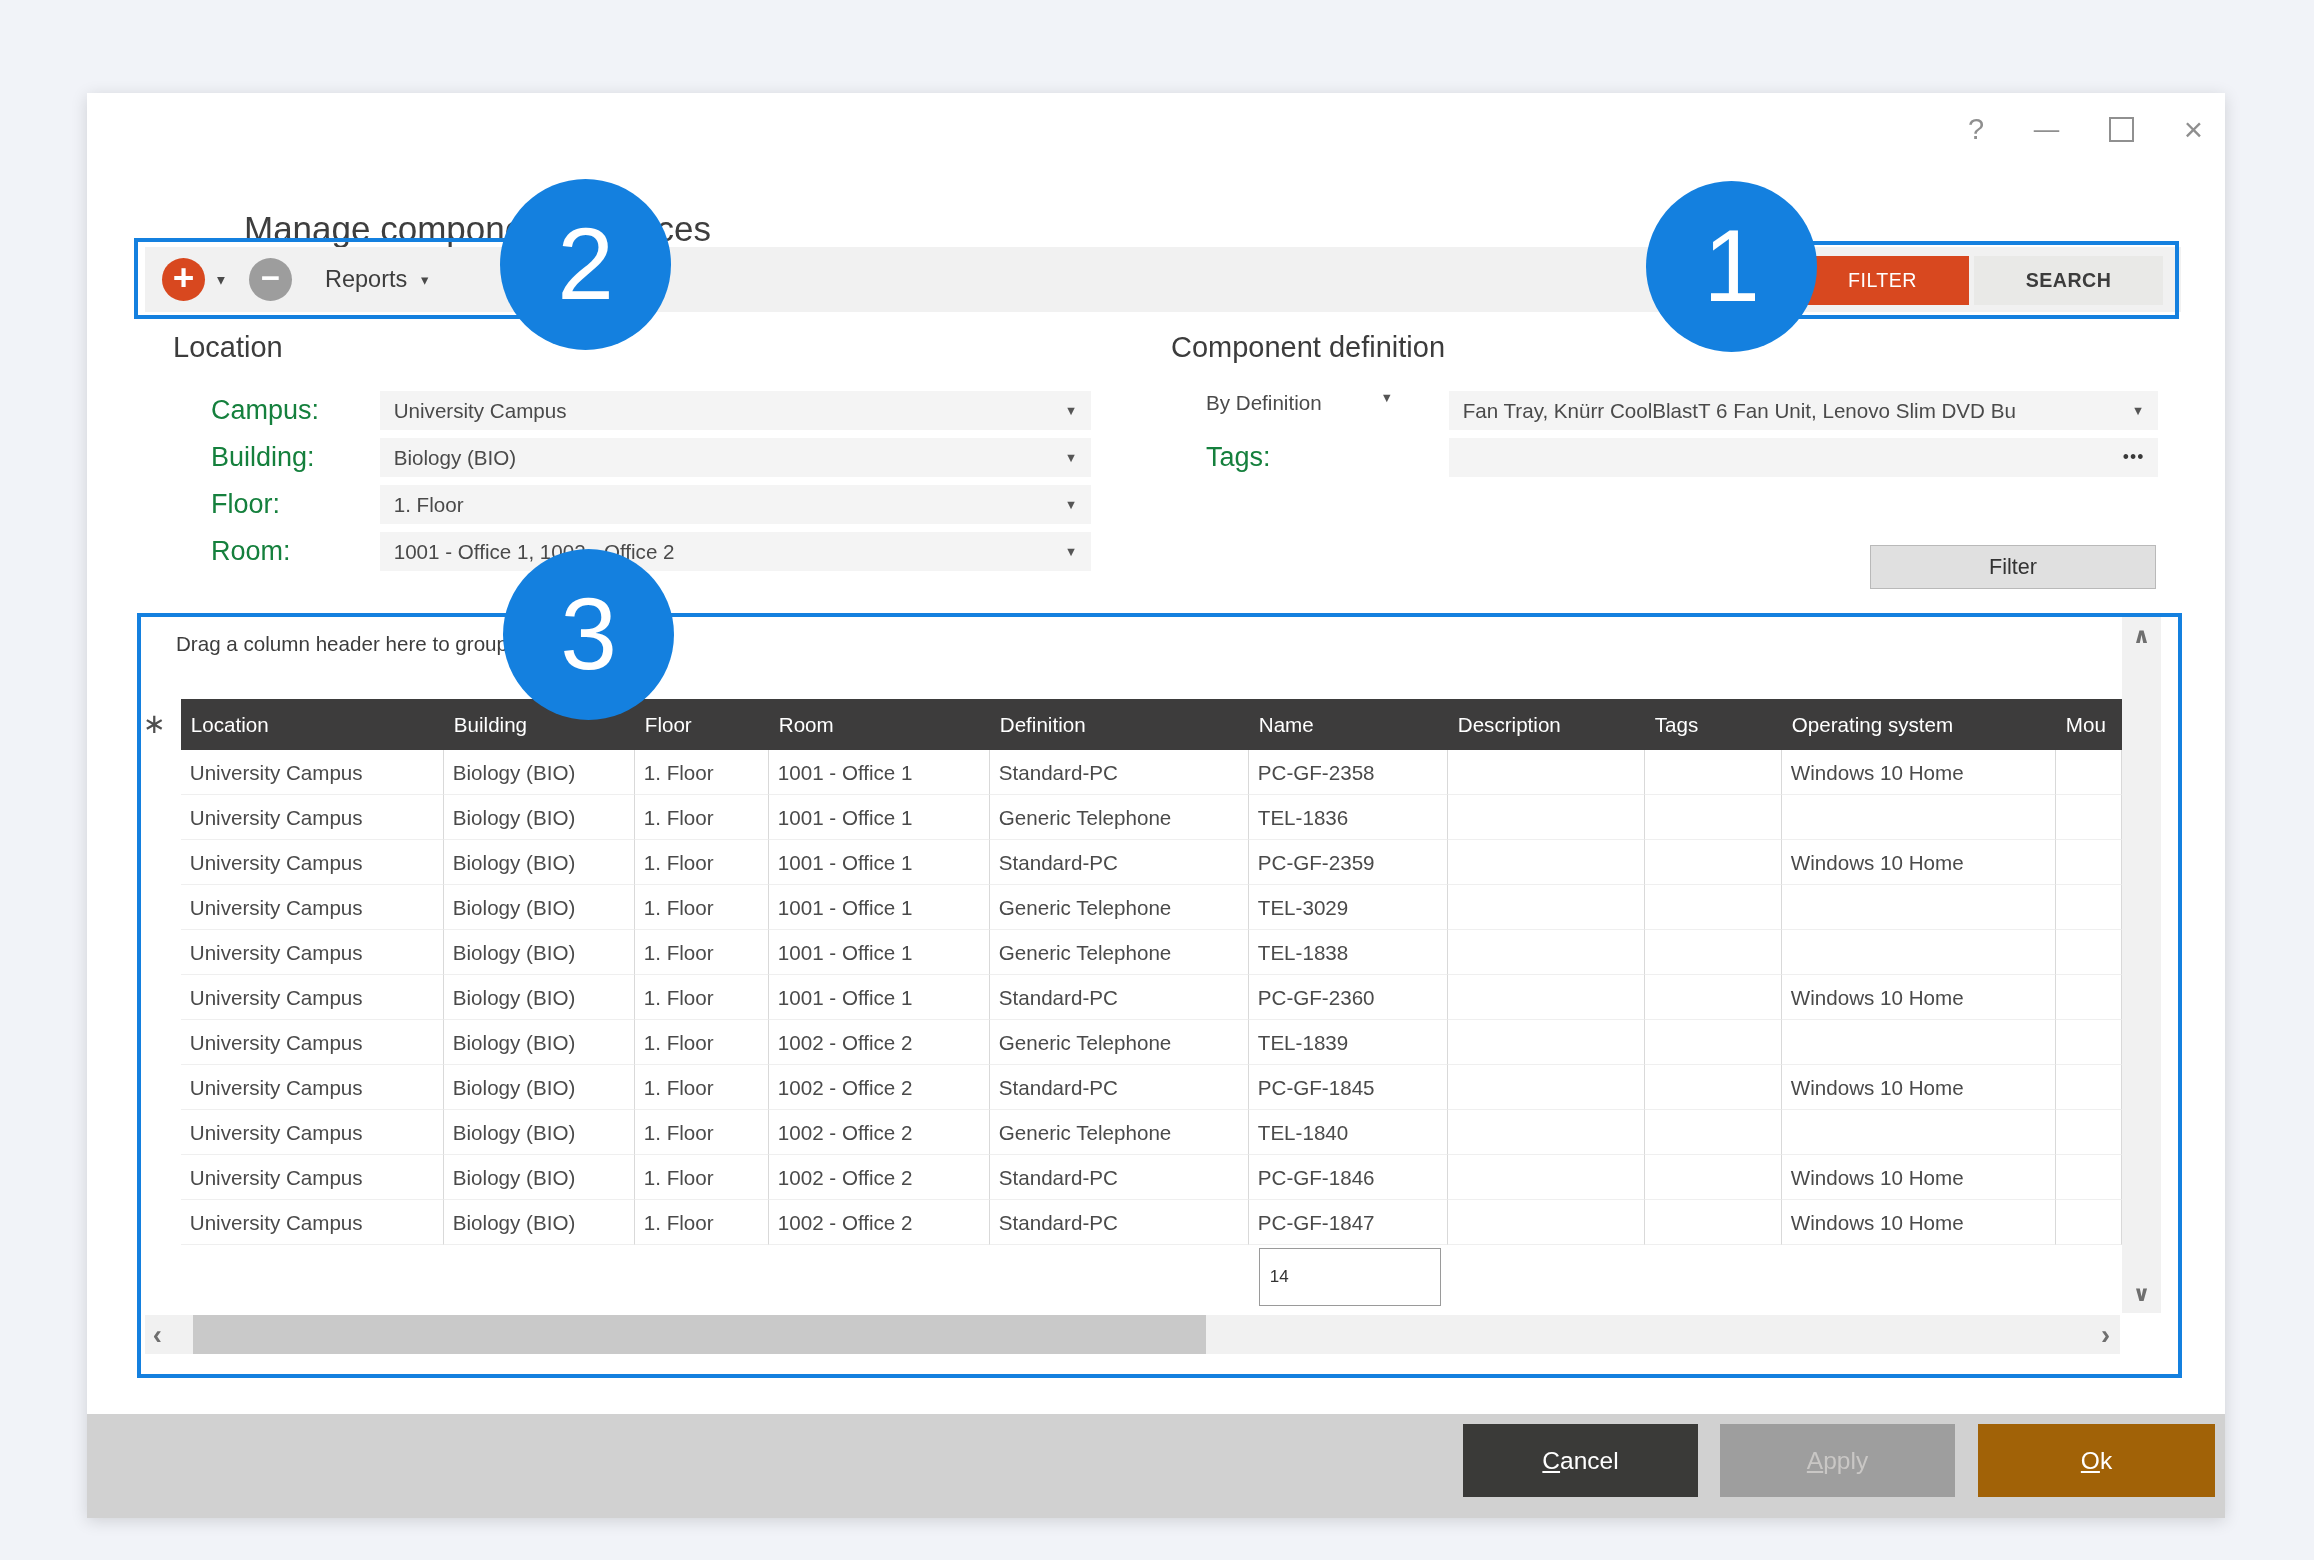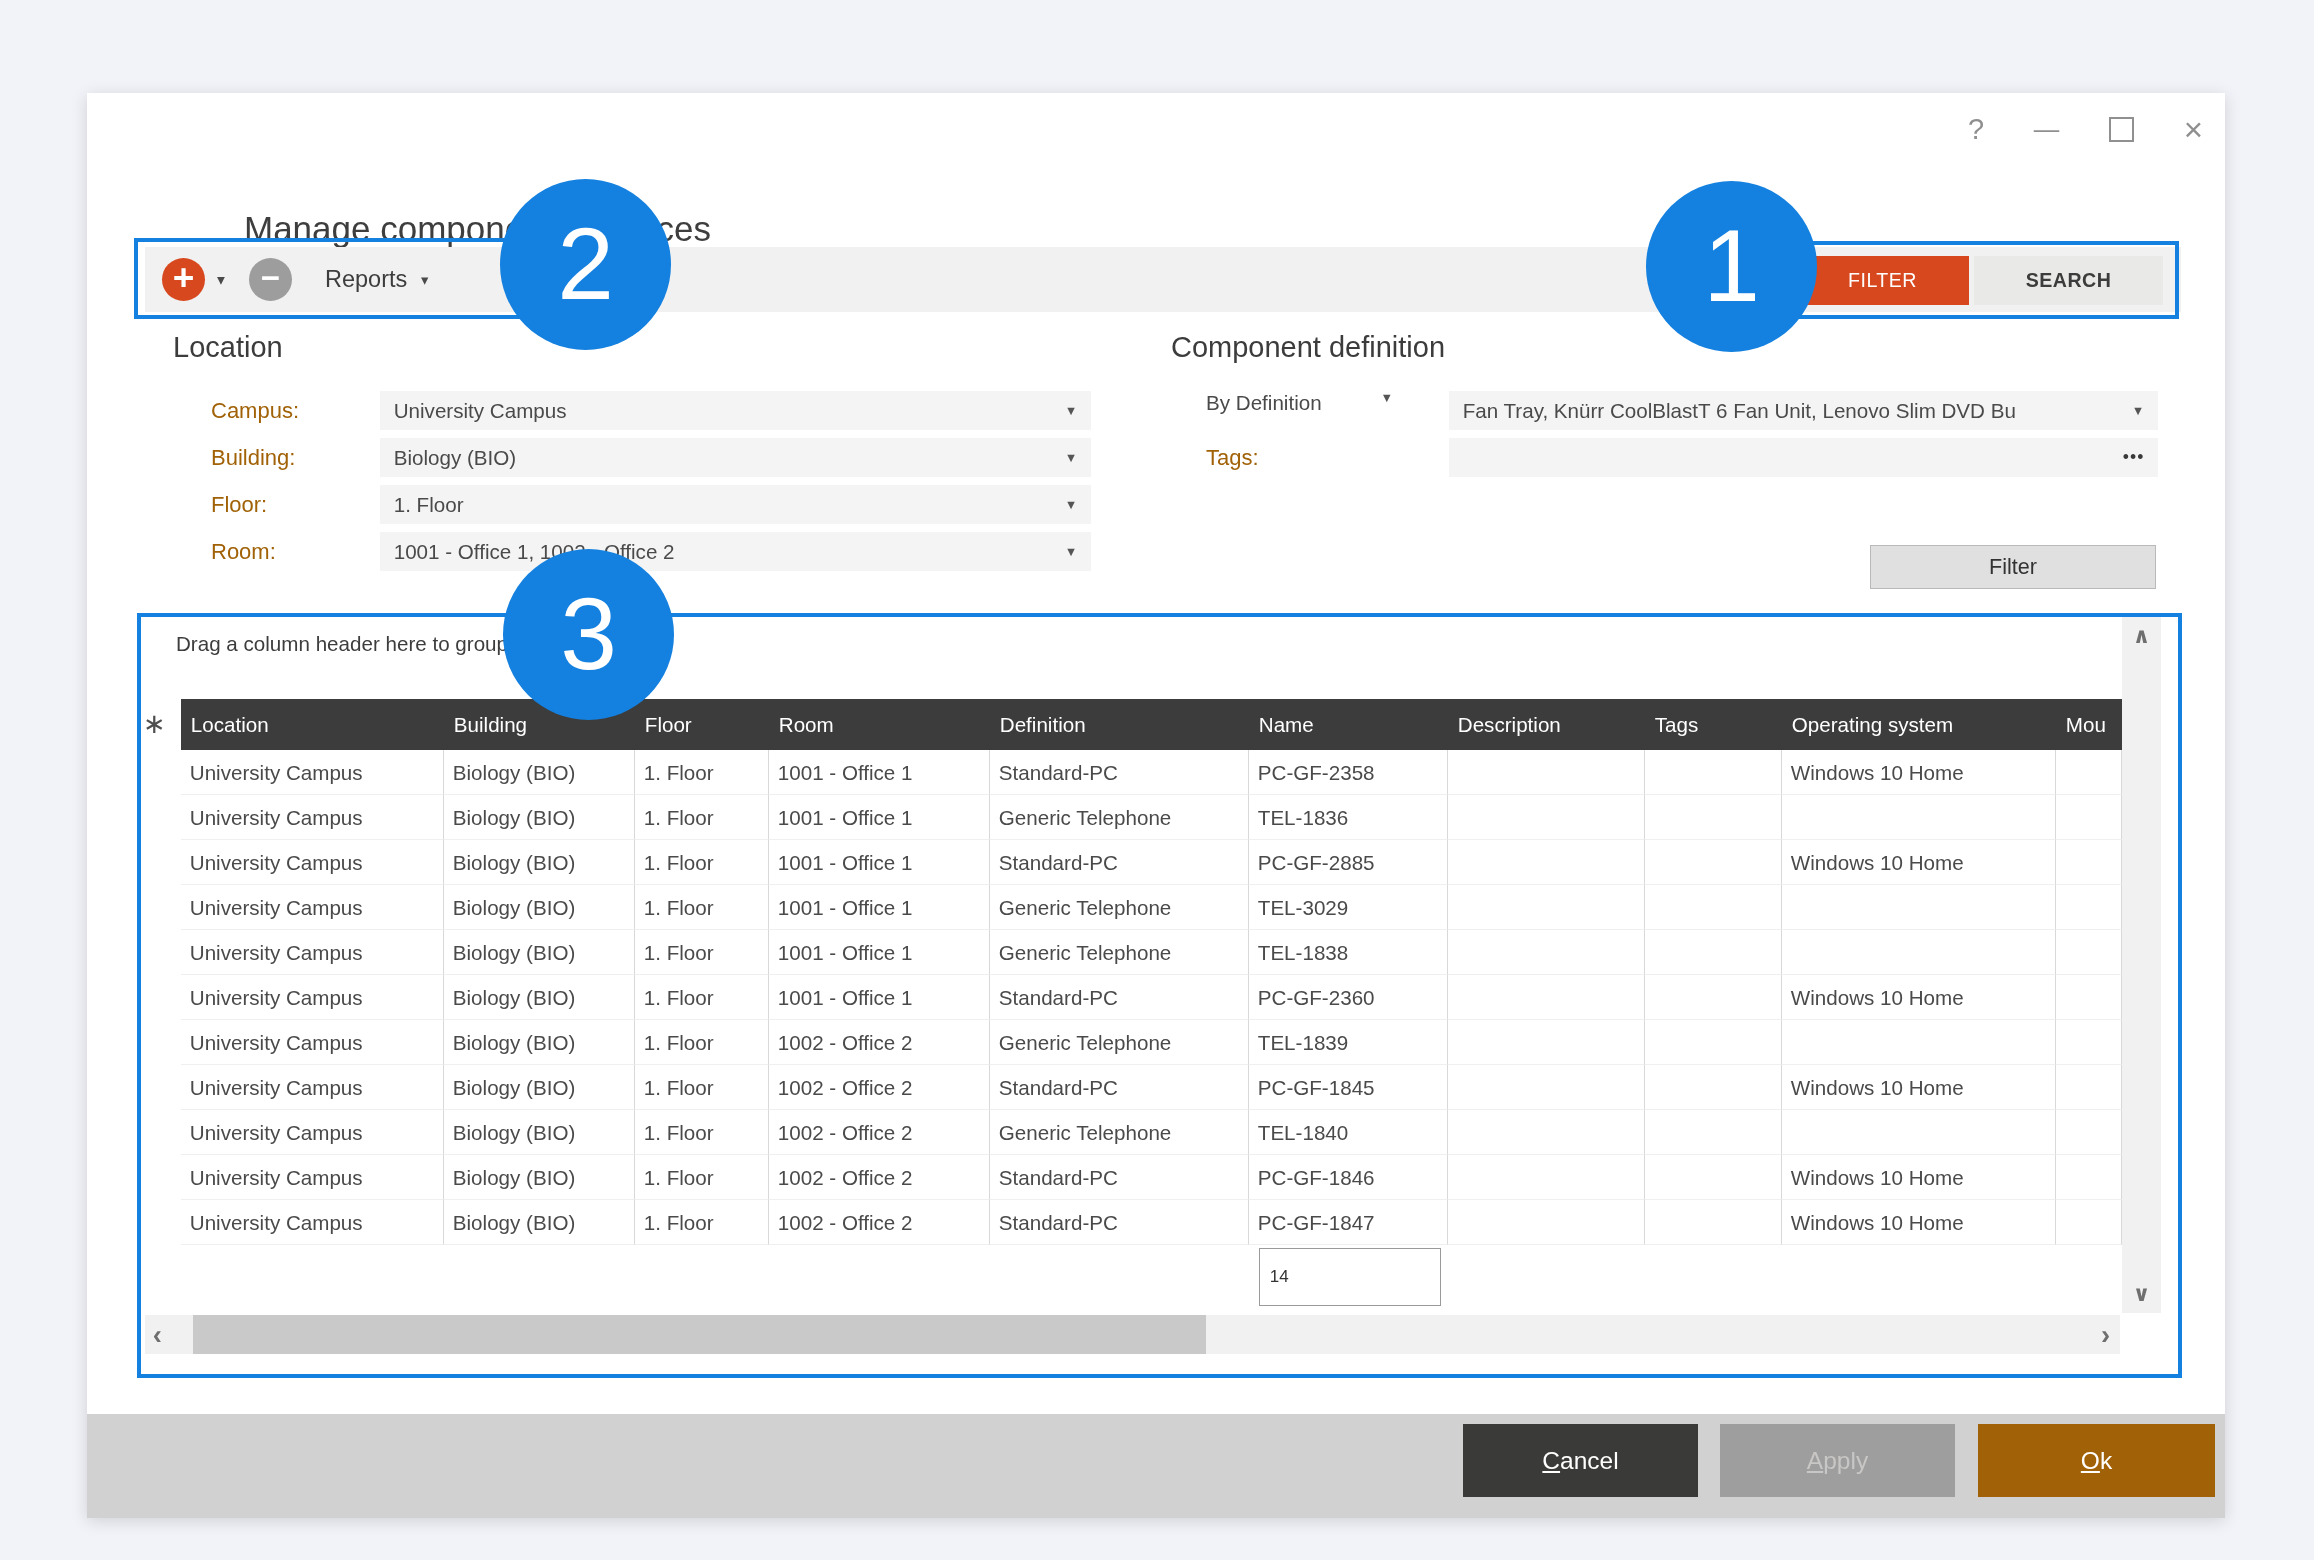--- a/index.html
+++ b/index.html
@@ -31,21 +31,21 @@
 
   .tab-btn { position:absolute; top:256px; height:49px; display:flex; align-items:center; justify-content:center; font-size:19.6px; letter-spacing:0.5px; }
   .tab-filter { left:1796px; width:173px; background:#d8481f; color:#ffffff; }
   .tab-search { left:1974px; width:189px; background:#e9e9e7; color:#3c3c3c;font-weight:bold; }
 
   
   .section-heading { position:absolute; font-size:29px; color:#3c3c3c; }
   .h-location { left:173px; top:331px; }
   .h-compdef { left:1171px; top:331px; }
 
-  .field-label { position:absolute; font-size:22px; color:#a16207; line-height:39px; }
+  .field-label { position:absolute; font-size:27px; color:#15803d; line-height:39px; }
   .field-box { position:absolute; height:39px; background:#f4f4f4; display:flex; align-items:center; font-size:20.6px; color:#4a4a4a; padding:0 13.7px; }
   .field-box .val { flex:1; white-space:nowrap; overflow:hidden; }
   .field-box .caret { font-size:12.7px; color:#555; margin-left:7.8px; }
   .loc-label { left:211px; }
   .loc-box { left:380px; width:711px; }
   .r1 { top:391px; } .r2 { top:438px; } .r3 { top:485px; } .r4 { top:532px; }
 
   .bydef { position:absolute; left:1206px; top:391px; height:39px; display:flex; align-items:flex-start; gap:59px; font-size:20.6px; color:#4a4a4a; }
   .bydef .caret { font-size:12.7px; color:#555; }
   .cd-box { left:1449px; width:709px;justify-content:flex-end; }
@@ -203,21 +203,21 @@
       <div class="gcell col8"></div>
       <div class="gcell col9"></div>
       <div class="gcell col10"></div>
     </div>
     <div class="grow">
       <div class="gcell col1">University Campus</div>
       <div class="gcell col2">Biology (BIO)</div>
       <div class="gcell col3">1. Floor</div>
       <div class="gcell col4">1001 - Office 1</div>
       <div class="gcell col5">Standard-PC</div>
-      <div class="gcell col6">PC-GF-2885</div>
+      <div class="gcell col6">PC-GF-2359</div>
       <div class="gcell col7"></div>
       <div class="gcell col8"></div>
       <div class="gcell col9">Windows 10 Home</div>
       <div class="gcell col10"></div>
     </div>
     <div class="grow">
       <div class="gcell col1">University Campus</div>
       <div class="gcell col2">Biology (BIO)</div>
       <div class="gcell col3">1. Floor</div>
       <div class="gcell col4">1001 - Office 1</div>

